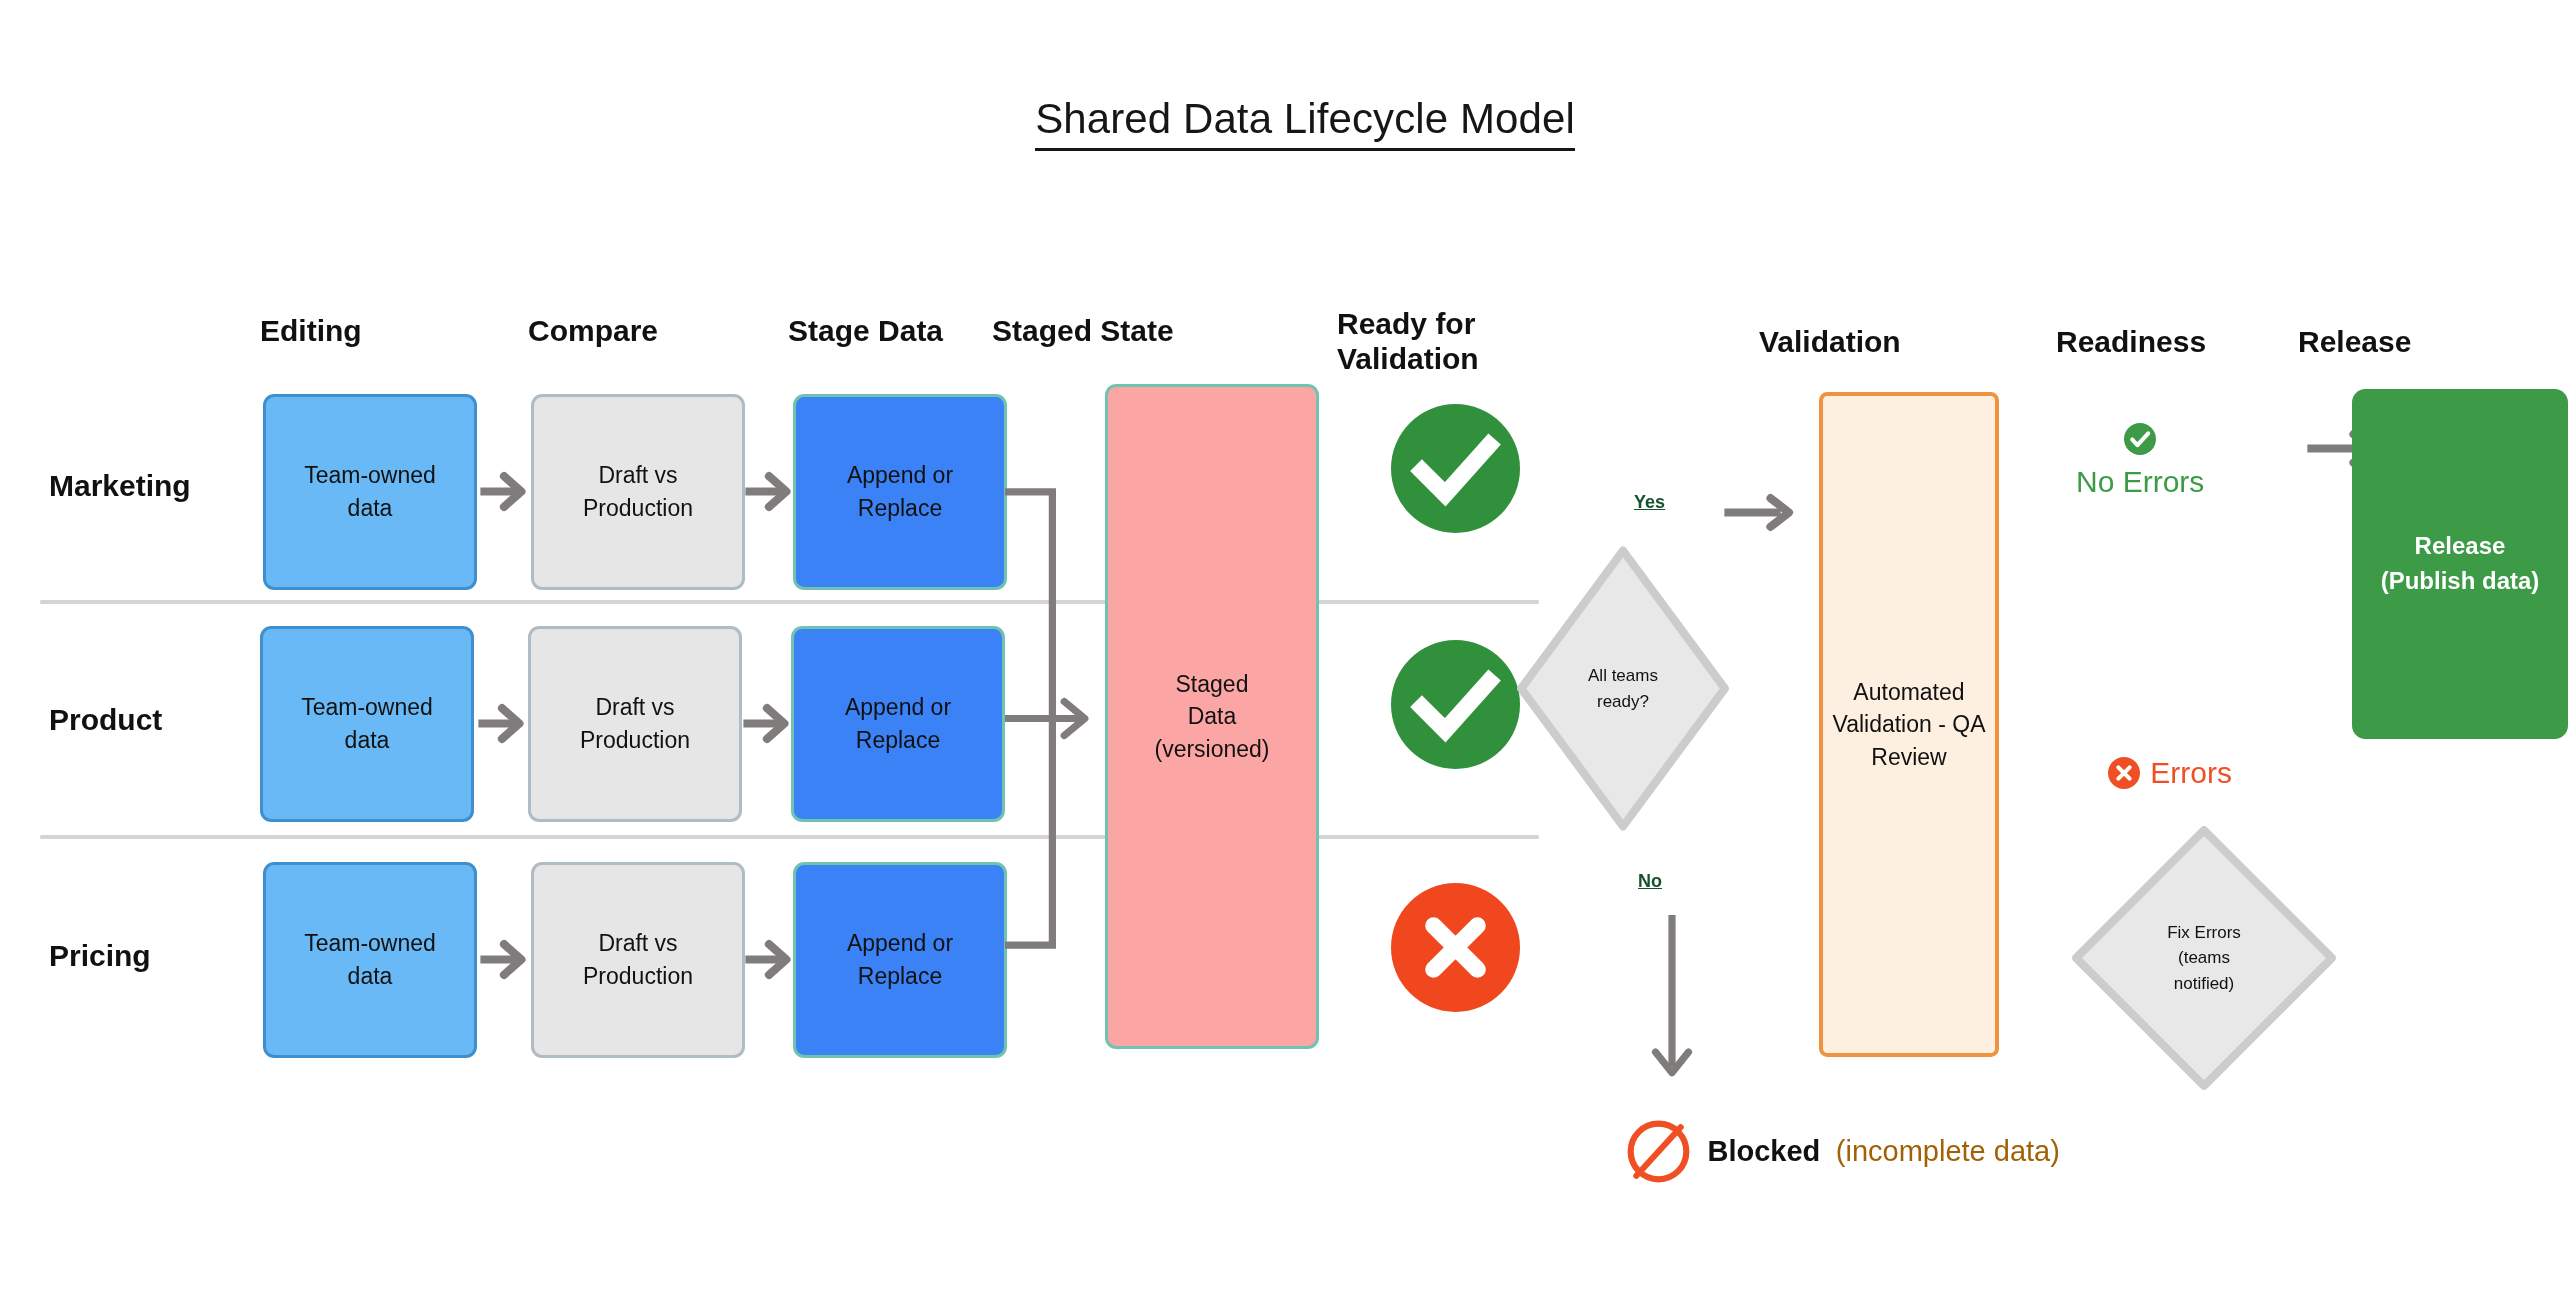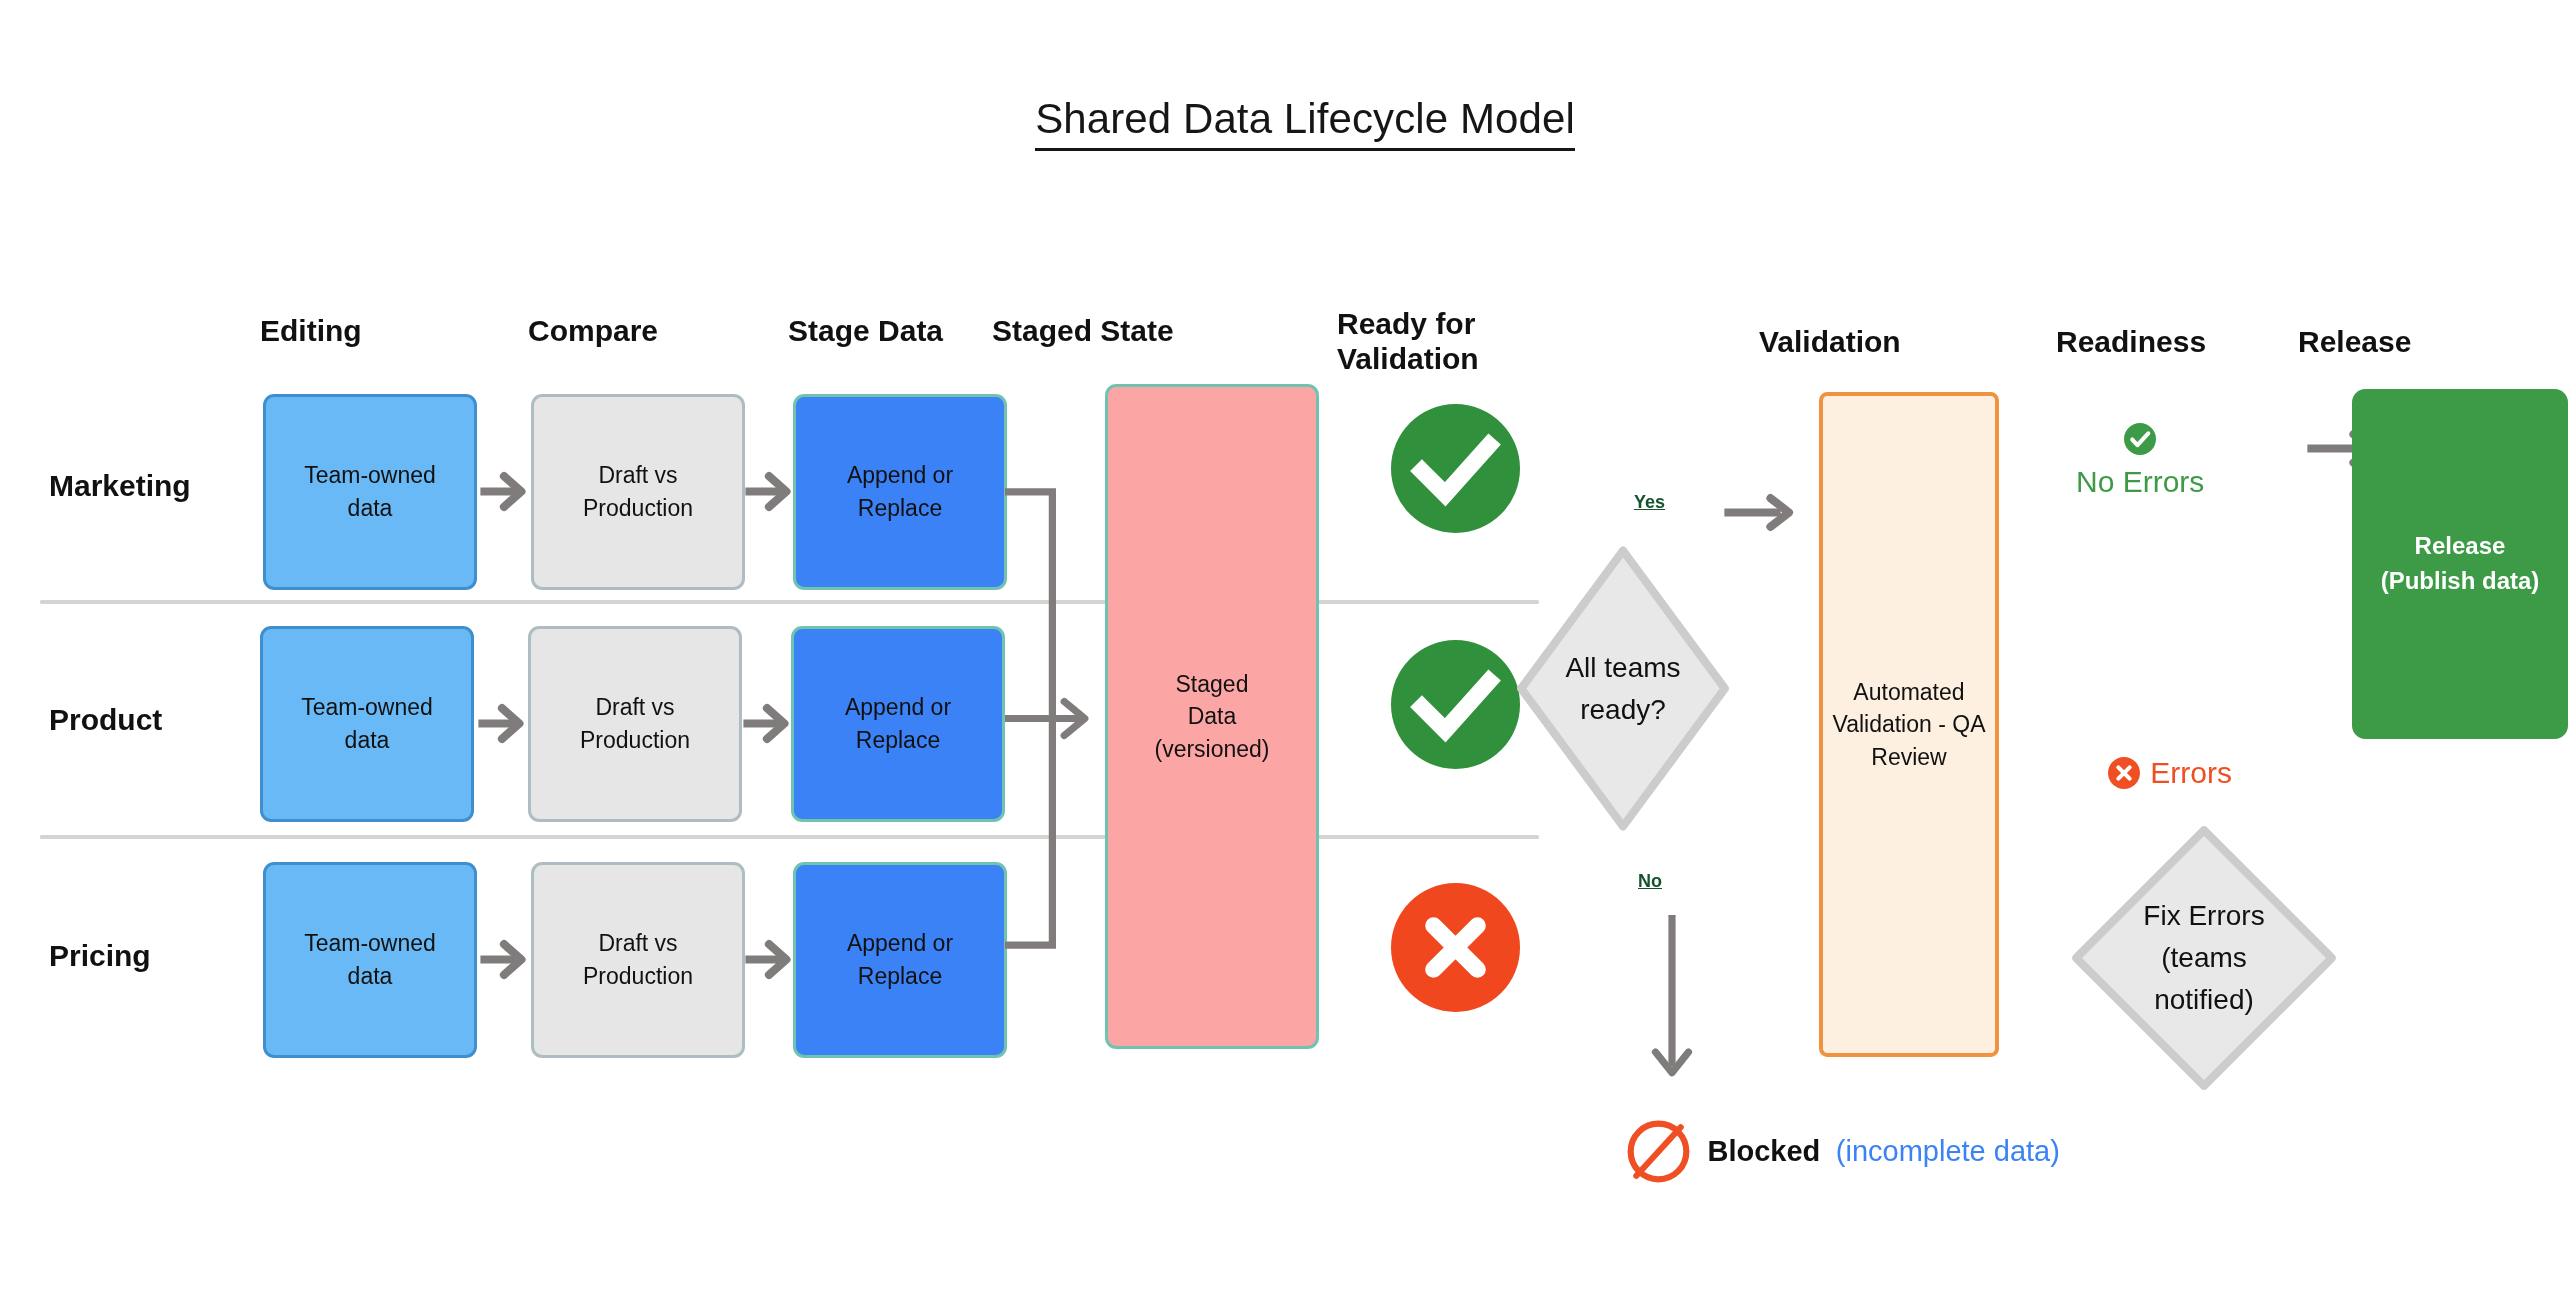--- a/index.html
+++ b/index.html
@@ -51,34 +51,34 @@
 
   
   .statcircle{position:absolute;border-radius:50%;}
   .stat-ok{background:#31903b;}
   .stat-bad{background:#f0471f;}
 
   
   .diamond{position:absolute;}
   .diamond .dlabel{
     position:absolute;inset:0;display:flex;align-items:center;justify-content:center;
-    text-align:center;font-size:28px;line-height:1.5;color:#111;white-space:pre-line;
+    text-align:center;font-size:17px;line-height:1.5;color:#111;white-space:pre-line;
   }
 
   
   .yesno{position:absolute;font-size:18px;font-weight:700;color:#14532d;text-decoration:underline;}
 
   .badge{position:absolute;display:flex;align-items:center;gap:9.3px;white-space:nowrap;}
   .badge .btext{font-size:30px;font-weight:400;}
   .badge-ok .btext{color:#3d9a47;}
   .badge-err .btext{color:#f04e23;}
 
   .blocked{position:absolute;display:flex;align-items:center;gap:15.5px;white-space:nowrap;}
   .blocked .bold{font-size:29px;font-weight:700;color:#111;}
-  .blocked .reg{font-size:29px;font-weight:400;color:#3b82f6;}
+  .blocked .reg{font-size:29px;font-weight:400;color:#a16207;}
 </style>
 </head>
 <body>
 
 <div id="canvas">
 
   <div class="title">
     <span>Shared Data Lifecycle Model</span>
   </div>
 

